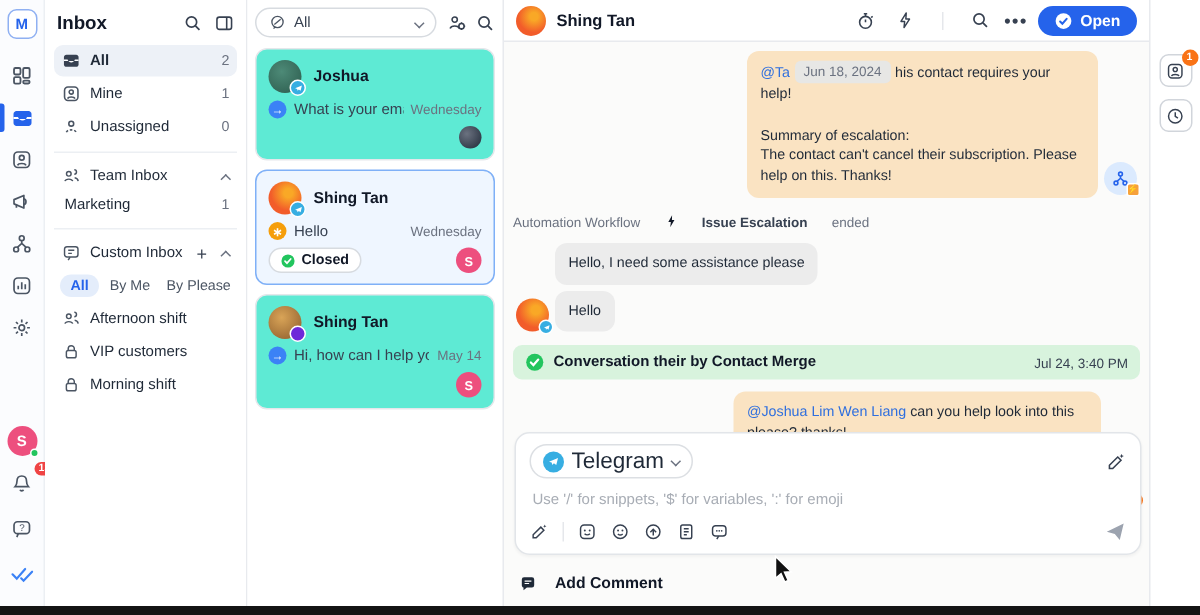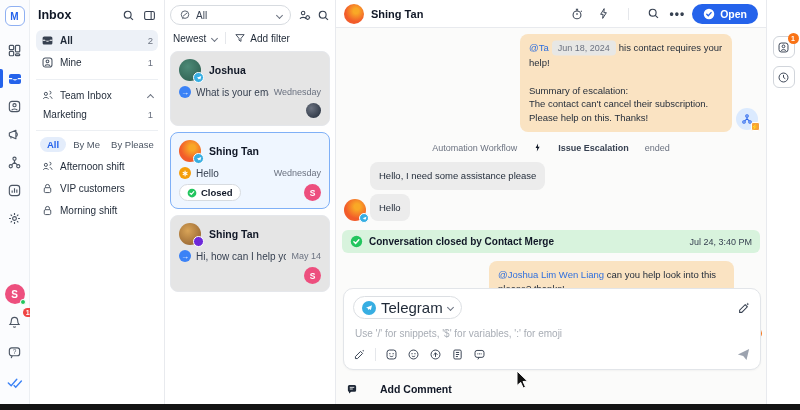--- a/index.html
+++ b/index.html
@@ -38,21 +38,21 @@
   .tabs{display:flex;gap:3px;align-items:center;margin:5px 0 4px 4px;font-size:9.5px}
   .tab{color:#4b5563;padding:2px 4px;cursor:pointer;white-space:nowrap}
   .tab.active{background:#e4edfb;color:#2563eb;border-radius:9px;padding:2px 7px;font-weight:bold}
   
   .conv-list{position:absolute;left:165px;width:171px;top:0;bottom:6px;background:#fff;border-right:1px solid #e8eaee;padding:5px 5px 0 5px;font-size:10px}
   .filter-bar{display:flex;align-items:center;gap:6px;margin-bottom:7px}
   .filter-pill{flex:1;display:flex;align-items:center;gap:5px;border:1px solid #d7dbe0;border-radius:13px;padding:3px 8px;color:#374151;cursor:pointer}
   .filter-pill .lbl{flex:1}
   .sort-bar{display:flex;align-items:center;margin:0 3px 7px 3px;color:#1f2937}
   .vdiv{width:1px;height:12px;background:#e5e7eb;margin:0 8px}
-  .conv-card{border:1px solid #e5e7eb;border-radius:8px;padding:7px 8px;margin-bottom:6px;background:#e5e5e5;cursor:pointer}
+  .conv-card{border:1px solid #e5e7eb;border-radius:8px;padding:7px 8px;margin-bottom:6px;background:#5eead4;cursor:pointer}
   .conv-card.selected{background:#eff6ff;border:1.5px solid #7fb0f7}
   .conv-head{display:flex;align-items:center;gap:8px;margin-bottom:5px}
   .c-avatar{width:22px;height:22px;border-radius:50%;position:relative;flex:none}
   .c-badge{position:absolute;right:-3px;bottom:-2px;width:11px;height:11px;border-radius:50%;border:1.5px solid #fff;display:flex;align-items:center;justify-content:center}
   .conv-name{font-weight:bold;color:#111827;font-size:10.5px}
   .conv-preview{display:flex;align-items:center;gap:5px}
   .msg-dot{width:12px;height:12px;border-radius:50%;color:#fff;font-size:8px;font-weight:bold;display:flex;align-items:center;justify-content:center;flex:none}
   .pv{flex:1;color:#374151;white-space:nowrap;overflow:hidden}
   .tm{color:#6b7280;font-size:9px;flex:none}
   .conv-foot{display:flex;align-items:center;margin-top:5px}
@@ -73,21 +73,21 @@
   .open-btn{display:flex;align-items:center;gap:5px;background:#2563eb;color:#fff;border:none;border-radius:13px;padding:4px 11px;font-size:10.5px;font-weight:bold;cursor:pointer}
   .chat-body{position:absolute;top:29px;left:0;right:0;bottom:0;padding:5px 6px;font-size:9.5px}
   .row-r{display:flex;justify-content:flex-end;align-items:flex-end;gap:4px;padding-right:2px}
   .bubble{border-radius:8px;padding:7px 9px;line-height:1.45;color:#1f2937}
   .bubble.note{background:#fae3c2}
   .bubble.in{background:#ececec}
   .mention{color:#2f6fde;cursor:pointer}
   .chip{display:inline-block;background:#e7e7e5;color:#6b7280;border-radius:4px;padding:1px 6px;font-size:9px;margin:0 3px;transform:translateY(-0.5px)}
   .wf-avatar{width:22px;height:22px;border-radius:50%;background:#dbeafe;display:flex;align-items:center;justify-content:center;position:relative;flex:none;margin-bottom:2px}
   .wf-badge{position:absolute;right:-2px;bottom:-1px;width:9px;height:9px;border-radius:2px;background:#f6a13c;border:1px solid #fff;display:flex;align-items:center;justify-content:center;color:#fff;font-size:6px}
-  .sys-row{display:flex;align-items:center;justify-content:center;gap:16px;color:#6b7280;font-size:9px;margin-top:11px}
+  .sys-row{display:flex;align-items:center;justify-content:flex-start;gap:16px;color:#6b7280;font-size:9px;margin-top:11px}
   .sys-row b{color:#374151}
   .date-sep{display:flex;justify-content:center;margin-top:9px}
   .date-sep span{background:#ebebe9;color:#55595f;border-radius:4px;padding:2px 8px;font-size:9px}
   .row-l{display:flex;align-items:flex-end;gap:4px;margin-top:9px;padding-left:2px}
   .l-sp{width:22px;flex:none}
   .in-avatar{width:22px;height:22px;border-radius:50%;background:radial-gradient(circle at 60% 35%,#f9a826 15%,#f25c2a 60%);position:relative;flex:none}
   .banner{display:flex;align-items:center;gap:6px;background:#d8f3dd;border-radius:6px;padding:5px 8px;margin-top:9px}
   .banner .txt{flex:1;font-weight:bold;color:#111827;font-size:10px}
   .banner .tm2{color:#374151;font-size:9px}
   
@@ -95,21 +95,21 @@
   .comp-top{display:flex;align-items:center}
   .chan-pill{display:flex;align-items:center;gap:5px;border:1px solid #dcdfe3;border-radius:13px;padding:2px 8px;cursor:pointer}
   .chan-pill .nm{font-size:15px;color:#1f2937}
   .tg{width:14px;height:14px;border-radius:50%;background:#37aee2;display:flex;align-items:center;justify-content:center;flex:none}
   .comp-input{border:none;outline:none;width:100%;font-size:10px;color:#374151;margin:9px 0 8px 2px;font-family:"Liberation Sans",sans-serif;background:transparent}
   .comp-input::placeholder{color:#a8adb5}
   .comp-tools{display:flex;align-items:center;gap:9px;color:#374151}
   .tool{cursor:pointer;display:flex}
   .tool-div{width:1px;height:13px;background:#e5e7eb}
   .send{margin-left:auto;color:#9ca3af;cursor:pointer}
-  .add-comment{position:absolute;left:10px;bottom:9px;display:flex;gap:22px;align-items:flex-end;font-weight:bold;font-size:10.5px;color:#111827;cursor:pointer}
+  .add-comment{position:absolute;left:10px;bottom:9px;display:flex;gap:12px;align-items:flex-end;font-weight:bold;font-size:10.5px;color:#111827;cursor:pointer}
   
   .right-rail{position:absolute;right:0;top:0;bottom:6px;width:34px;background:#fff;border-left:1px solid #e8eaee;display:flex;flex-direction:column;align-items:center;padding-top:36px;gap:8px}
   .rr-btn{width:22px;height:22px;border:1px solid #d1d5db;border-radius:6px;display:flex;align-items:center;justify-content:center;color:#374151;cursor:pointer;position:relative;background:#fff}
   .bottom-bar{position:absolute;left:0;right:0;bottom:0;height:6px;background:#141414}
   .cursor{position:absolute;left:516px;top:370px;z-index:50;pointer-events:none}
 </style>
 </head>
 <body>
 
 <aside class="rail">
@@ -217,40 +217,58 @@
   </div>
   <div class="inbox-item">
     <svg width="13" height="13" viewBox="0 0 16 16" fill="none" stroke="#4b5563" stroke-width="1.3">
         <rect x="2.5" y="2.5" width="11" height="11" rx="2.8"></rect>
         <circle cx="8" cy="6.6" r="1.7"></circle>
         <path d="M5 12c.6-1.8 5.4-1.8 6 0"></path>
       </svg>
     <span class="lbl">Mine</span>
     <span class="count">1</span>
   </div>
+  <div class="inbox-item">
+    <svg width="13" height="13" viewBox="0 0 16 16" fill="none" stroke="#4b5563" stroke-width="1.3">
+        <circle cx="8" cy="5.5" r="2"></circle>
+        <path d="M4 12.5c1-2.6 7-2.6 8 0" stroke-dasharray="2 1.5"></path>
+      </svg>
+    <span class="lbl">Unassigned</span>
+    <span class="count">0</span>
+  </div>
 
   <hr class="sep">
 
   <div class="sec-head">
     <svg width="13" height="13" viewBox="0 0 16 16" fill="none" stroke="#4b5563" stroke-width="1.2">
         <circle cx="6" cy="6" r="1.9"></circle>
         <path d="M2.8 12c.7-2.2 5.7-2.2 6.4 0"></path>
         <path d="M10.5 6.3a1.8 1.8 0 1 0 0-3.6"></path>
         <path d="M10.8 9.3c1.6.2 2.6 1.2 2.9 2.7"></path>
       </svg>
     <span class="lbl">Team Inbox</span>
     <span class="chev up"></span>
   </div>
   <div class="sub-item">
     <span class="lbl">Marketing</span>
     <span class="count">1</span>
   </div>
 
   <hr class="sep">
 
+  <div class="sec-head">
+    <svg width="13" height="13" viewBox="0 0 16 16" fill="none" stroke="#4b5563" stroke-width="1.2">
+        <rect x="2.5" y="3" width="11" height="8.5" rx="2"></rect>
+        <path d="M5.5 14 7 11.5"></path>
+        <path d="M5.5 6h5M5.5 8.5h3"></path>
+      </svg>
+    <span class="lbl">Custom Inbox</span>
+    <span class="plus">+</span>
+    <span class="chev up"></span>
+  </div>
   <div class="tabs">
     <span class="tab active">All</span>
     <span class="tab">By Me</span>
     <span class="tab">By Please</span>
   </div>
   <div class="inbox-item">
     <svg width="13" height="13" viewBox="0 0 16 16" fill="none" stroke="#4b5563" stroke-width="1.2">
         <circle cx="6" cy="6" r="1.9"></circle>
         <path d="M2.8 12c.7-2.2 5.7-2.2 6.4 0"></path>
         <path d="M10.5 6.3a1.8 1.8 0 1 0 0-3.6"></path>
@@ -292,31 +310,20 @@
           <circle cx="12.2" cy="10.8" r="2"></circle>
           <path d="M12.2 7.9v1M12.2 12.7v1M9.4 10.8h1M14 10.8h1"></path>
         </svg>
       </span>
     <span class="icon-btn">
         <svg width="13" height="13" viewBox="0 0 16 16" fill="none" stroke="#374151" stroke-width="1.4">
           <circle cx="7" cy="7" r="4.2"></circle>
           <path d="M10.2 10.2 13.5 13.5"></path>
         </svg>
       </span>
-  </div>
-  <div class="sort-bar">
-    <span>Newest</span>
-    <span class="chev" style="margin-left:6px"></span>
-    <span class="vdiv"></span>
-    <span class="icon-btn" style="margin-right:4px">
-        <svg width="12" height="12" viewBox="0 0 16 16" fill="none" stroke="#374151" stroke-width="1.2" stroke-linejoin="round">
-          <path d="M2.5 3.5h11L9.3 8.5v4L6.7 10.9V8.5Z"></path>
-        </svg>
-      </span>
-    <span>Add filter</span>
   </div>
 
   <div class="conv-card">
     <div class="conv-head">
       <div class="c-avatar" style="background:radial-gradient(circle at 40% 35%,#4d8a77,#2b5a4c)">
         <span class="c-badge" style="background:#37aee2">
             <svg width="6" height="6" viewBox="0 0 16 16">
               <path fill="#fff" d="M14 2.5 2 7.5l3.5 1.2L6.5 12l2-2.2 3.2 2.2Z"></path>
             </svg>
           </span>
@@ -411,21 +418,21 @@
           <circle cx="8" cy="8" r="7" fill="#fff"></circle>
           <path d="M5 8.4l2 2 3.8-4.3" stroke="#2563eb" stroke-width="1.8" fill="none" stroke-linecap="round"></path>
         </svg>
       <span>Open</span>
     </button>
   </header>
 
   <div class="chat-body">
 
     <div class="row-r">
-      <div class="bubble note" style="width:212px">
+      <div class="bubble note" style="width:234px">
         <span class="mention">@Ta</span><span class="chip">Jun 18, 2024</span><span>his contact requires your help!</span><br><br>
         <span>Summary of escalation:</span><br>
         <span>The contact can't cancel their subscription. Please help on this. Thanks!</span>
       </div>
       <div class="wf-avatar">
         <svg width="12" height="12" viewBox="0 0 16 16" fill="none" stroke="#2563eb" stroke-width="1.4">
             <circle cx="8" cy="4" r="1.7"></circle>
             <circle cx="4" cy="12" r="1.7"></circle>
             <circle cx="12" cy="12" r="1.7"></circle>
             <path d="M8 5.7v2.1M8 7.8 4.9 10.6M8 7.8l3.1 2.8"></path>
@@ -458,21 +465,21 @@
           </span>
         </span>
       <div class="bubble in"><span>Hello</span></div>
     </div>
 
     <div class="banner">
       <svg width="13" height="13" viewBox="0 0 16 16">
           <circle cx="8" cy="8" r="7" fill="#22c55e"></circle>
           <path d="M4.8 8.2l2.1 2.1 4-4.5" stroke="#fff" stroke-width="1.8" fill="none" stroke-linecap="round"></path>
         </svg>
-      <span class="txt">Conversation closed by Contact Merge</span>
+      <span class="txt">Conversation their by Contact Merge</span>
       <span class="tm2">Jul 24, 3:40 PM</span>
     </div>
 
     <div class="row-r" style="margin-top:8px">
       <div class="bubble note" style="max-width:245px">
         <span class="mention">@Joshua Lim Wen Liang</span>
         <span>can you help look into this please? thanks!</span>
       </div>
       <span class="l-sp" style="width:20px"></span>
     </div>

